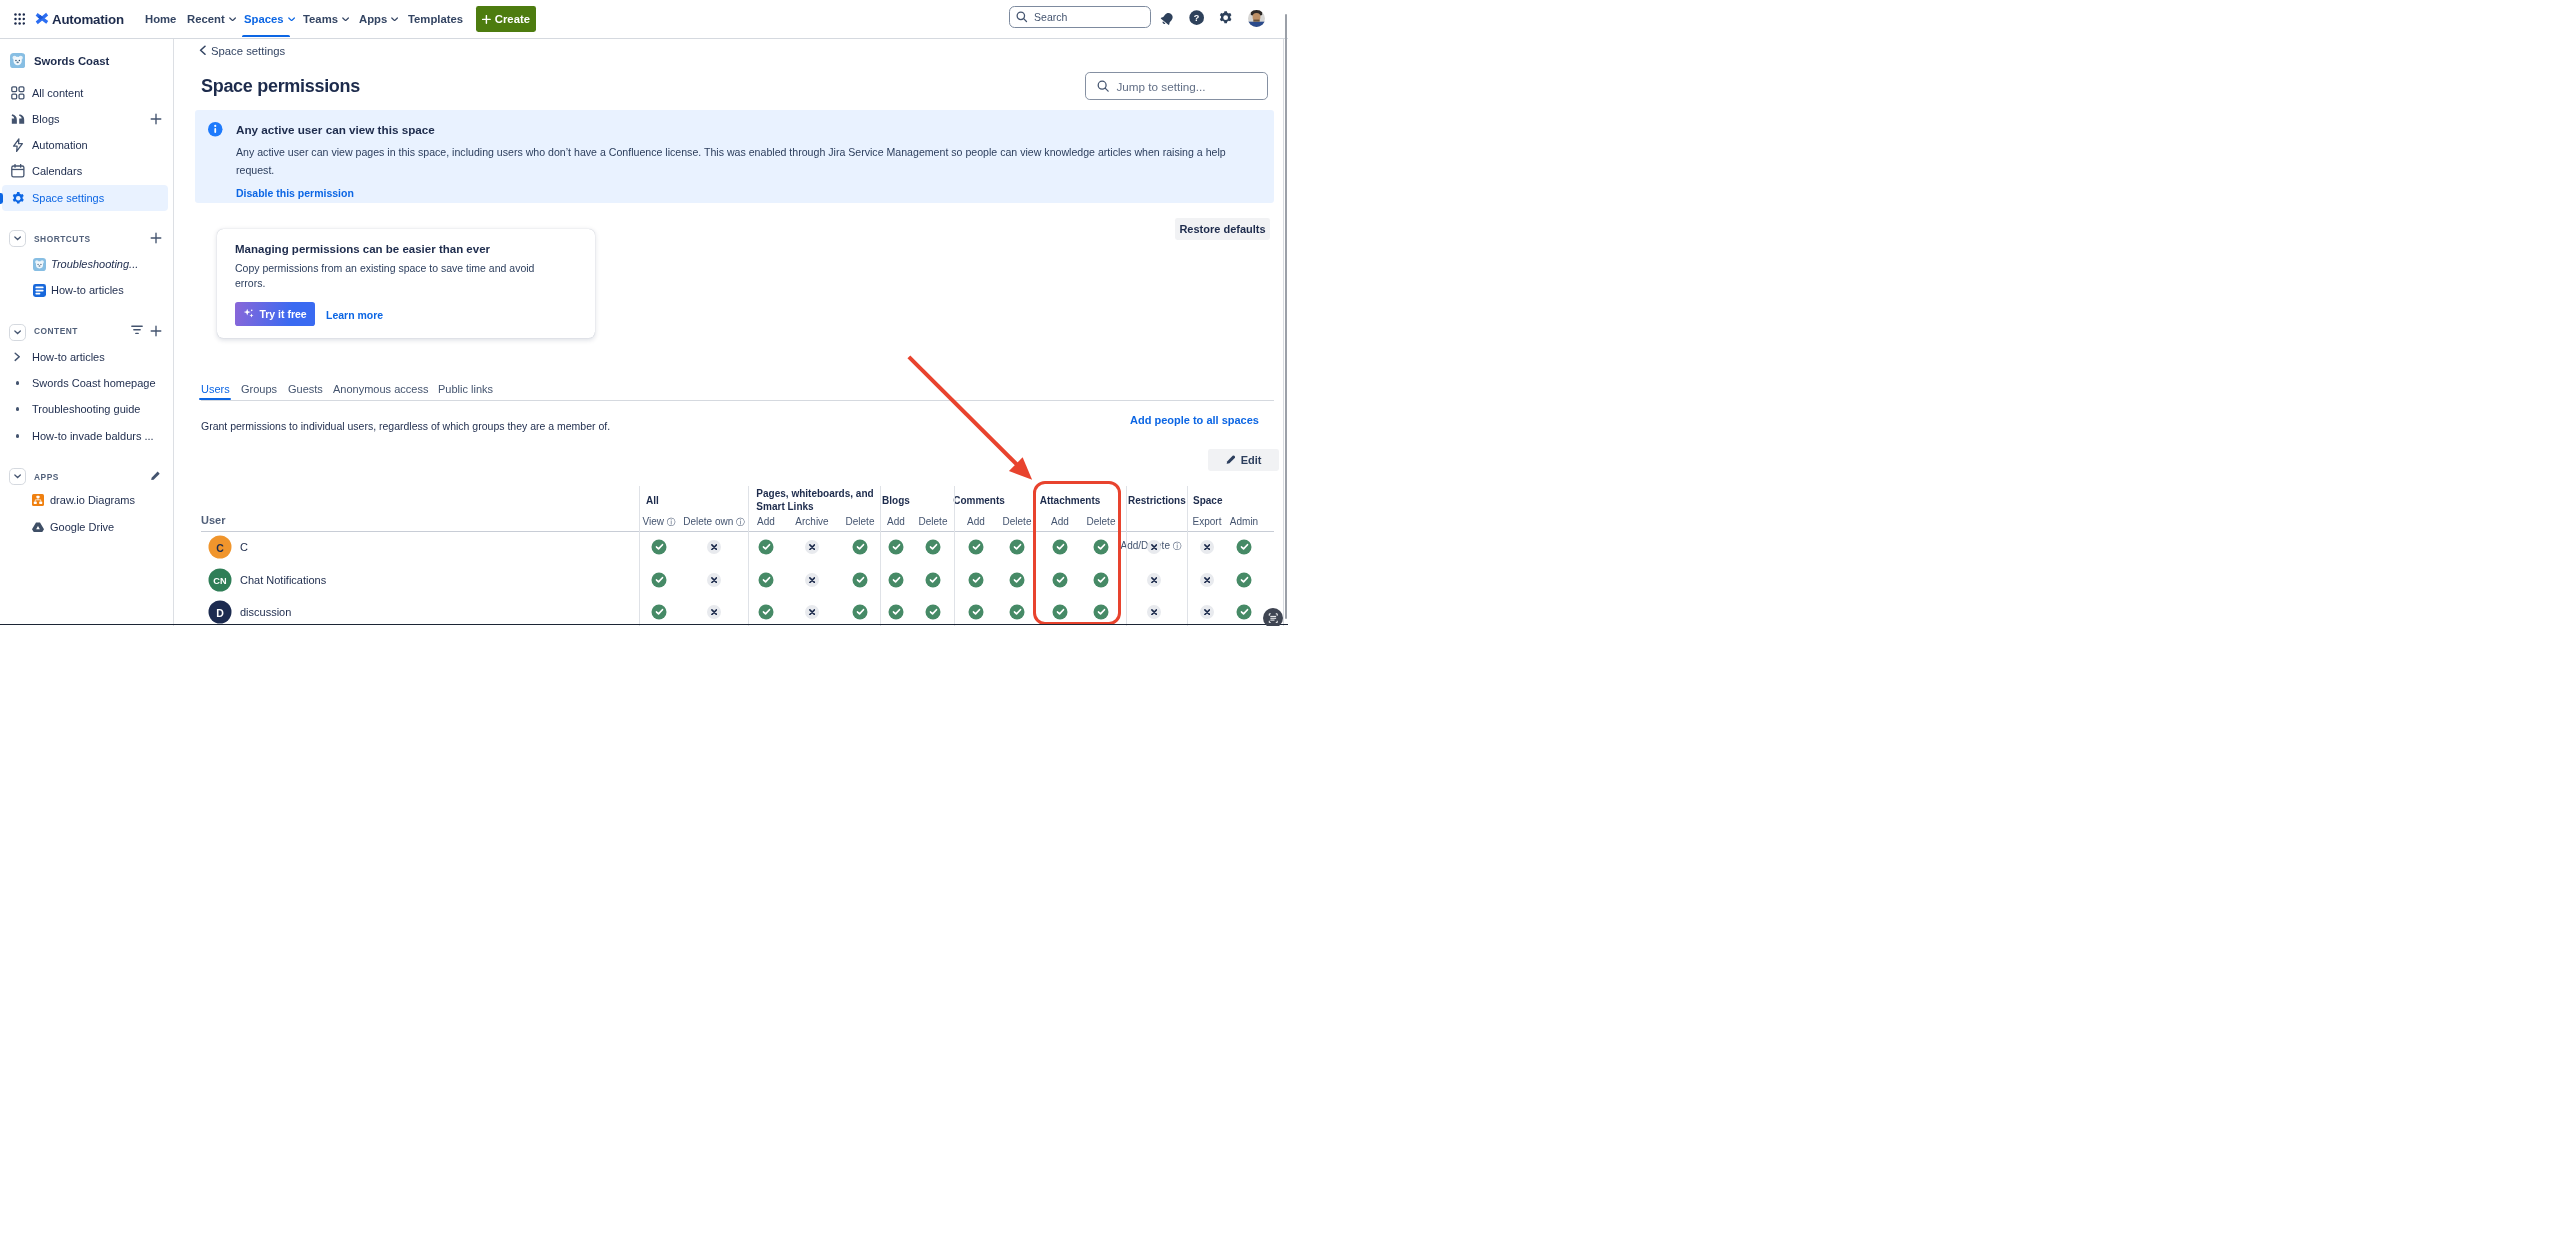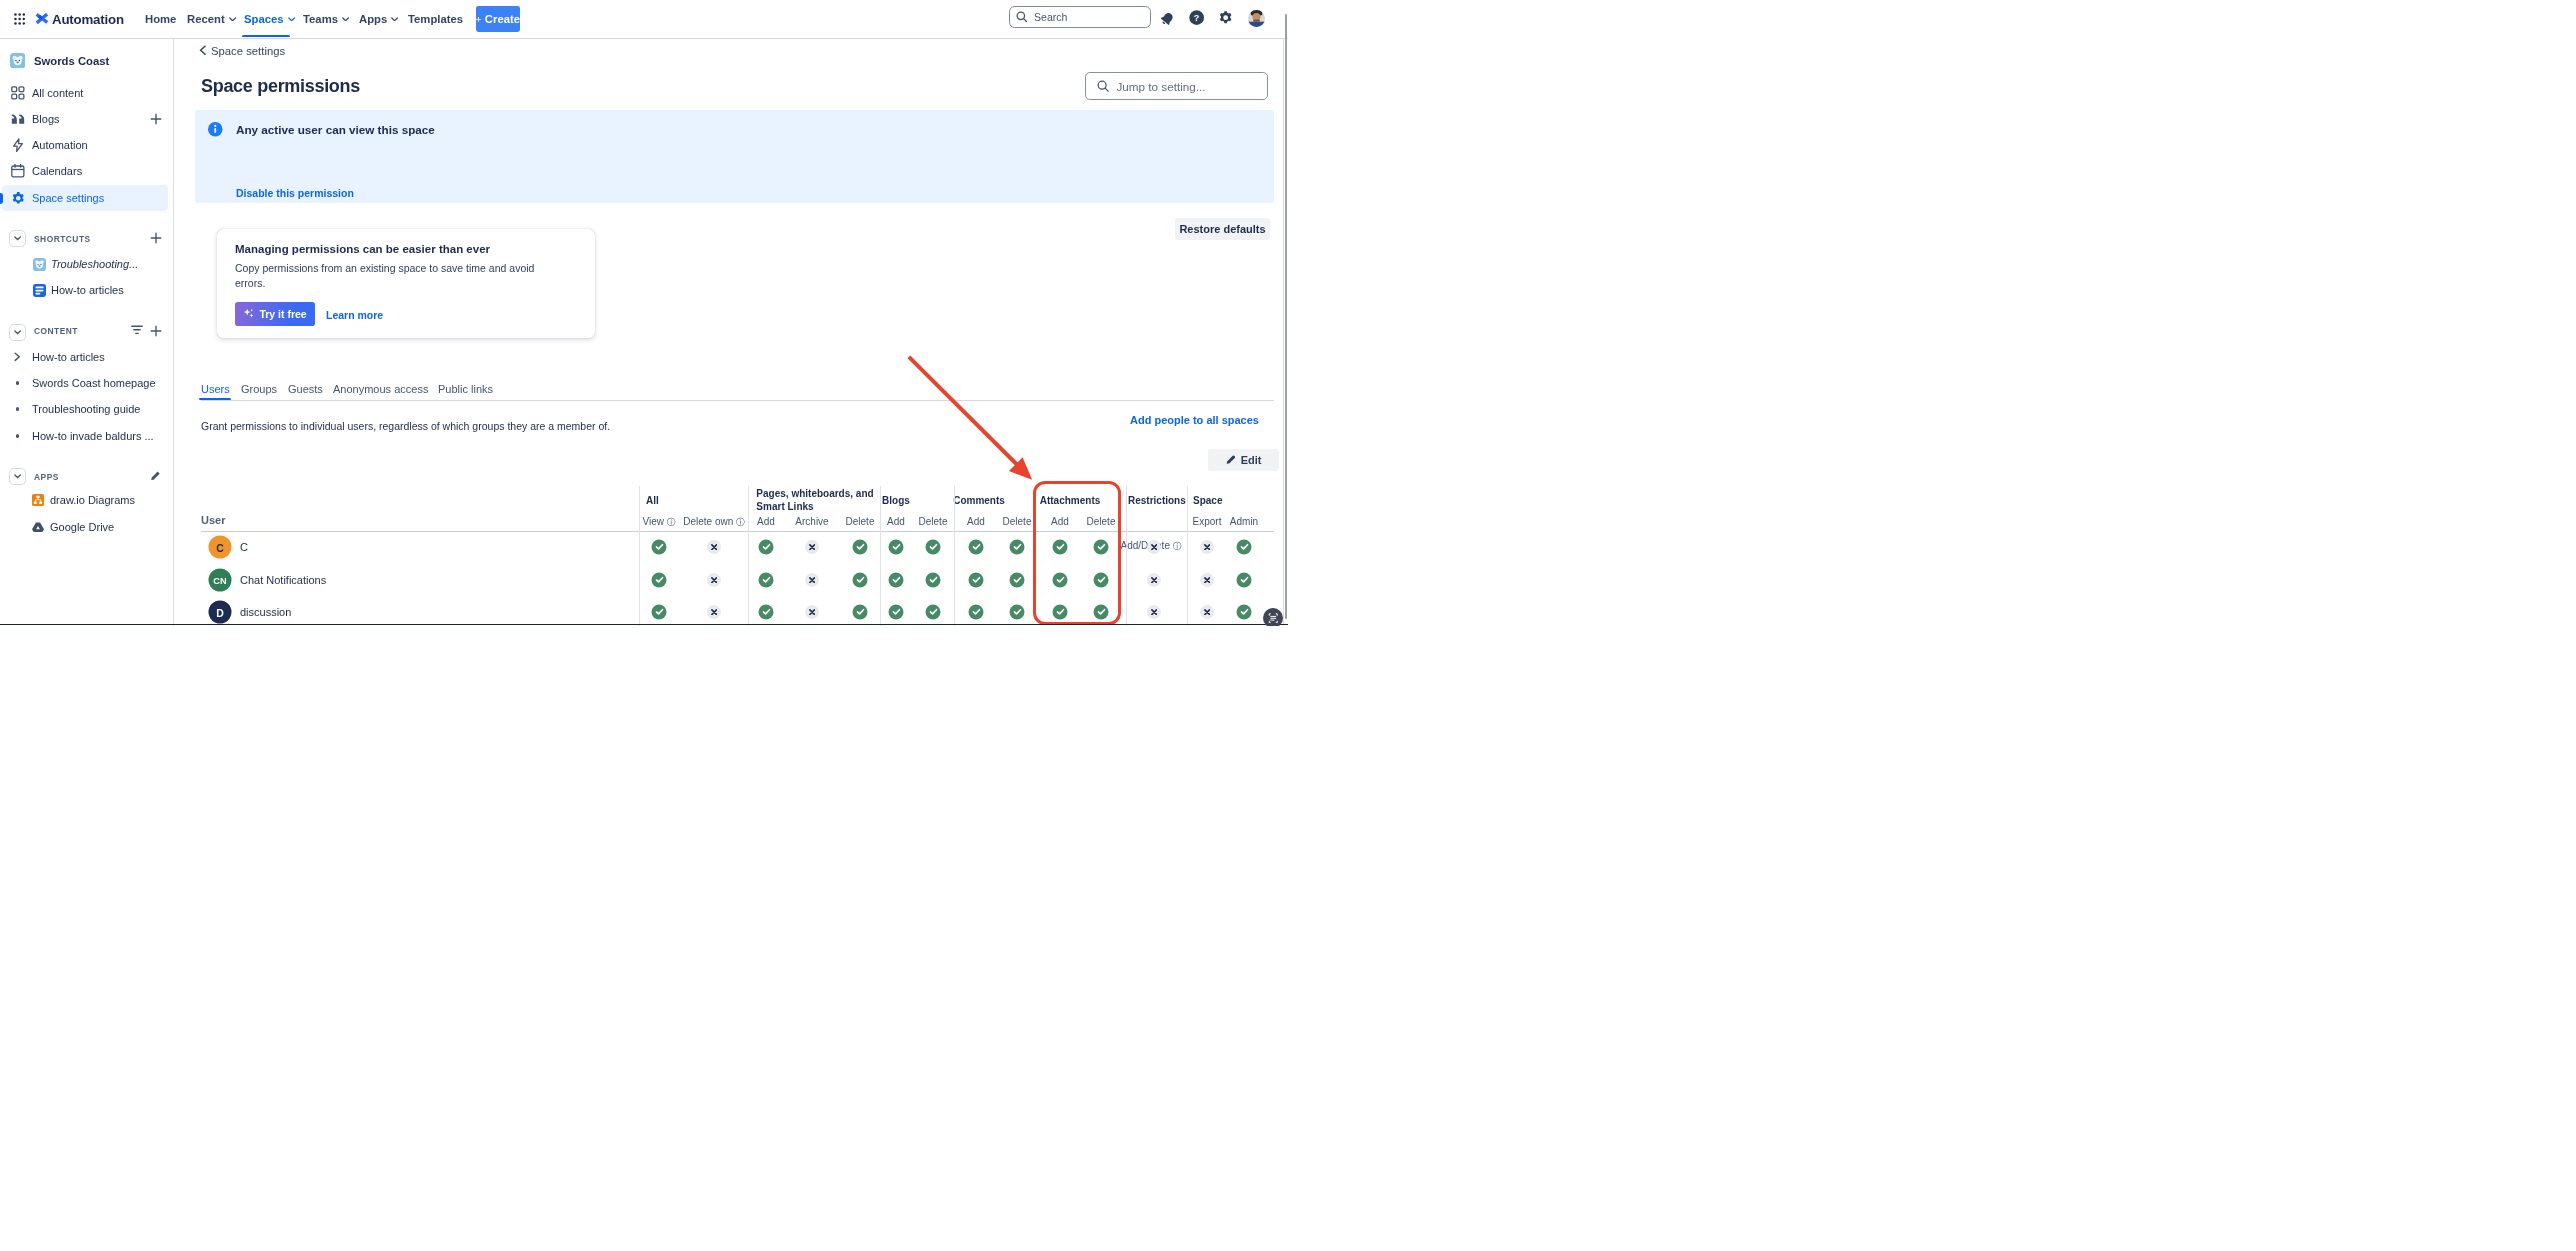--- a/index.html
+++ b/index.html
@@ -7,21 +7,21 @@
   body { font-family:"Liberation Sans", sans-serif; background:#fff; color:#1d2b4c; }
   #app { position:relative; width:1288px; height:626px; overflow:hidden; }
   .abs { position:absolute; }
   svg { display:block; }
 
   
   #nav { position:absolute; left:0; top:0; width:1288px; height:39px; background:#fff; border-bottom:0.8px solid #d5d9df; z-index:5; }
   .navlink { position:absolute; top:0; height:38px; display:flex; align-items:center; font-size:11.3px; font-weight:700; color:#344563; gap:4px; }
   .navlink.blue { color:#0c66e4; }
   #spaces-underline { position:absolute; left:242px; top:35px; width:48px; height:2.4px; background:#0c66e4; border-radius:1.6px 1.6px 0 0; }
-  #create-btn { position:absolute; left:476px; top:6.4px; width:44px; height:26px; background:#3b82f6; border-radius:2.4px; color:#fff; font-size:11.3px; font-weight:600; display:flex; align-items:center; justify-content:center; gap:4px; }
+  #create-btn { position:absolute; left:476px; top:6.4px; width:60px; height:26px; background:#4d7c0f; border-radius:2.4px; color:#fff; font-size:11.3px; font-weight:600; display:flex; align-items:center; justify-content:center; gap:4px; }
   #searchbox { position:absolute; left:1009px; top:6px; width:142px; height:22px; border:1px solid #7d8a9e; border-radius:5.6px; display:flex; align-items:center; gap:6.4px; padding-left:6.4px; color:#44546f; font-size:10.5px; }
 
   
   #sidebar { position:absolute; left:0; top:39px; width:174px; height:587px; background:#fff; border-right:0.8px solid #dcdfe4; }
   .sb-row { position:absolute; left:0; width:174px; height:26px; display:flex; align-items:center; }
   .sb-icon { position:absolute; left:9.6px; width:17px; height:17px; display:flex; align-items:center; justify-content:center; }
   .sb-label { position:absolute; left:32px; font-size:11px; color:#1d2b4c; white-space:nowrap; }
   .sb-plus { position:absolute; left:149px; width:13.7px; height:13.7px; display:flex; align-items:center; justify-content:center; }
   .sb-sec { position:absolute; font-size:8.4px; font-weight:700; letter-spacing:0.5px; color:#505f79; left:34px; }
   .chevbox { position:absolute; left:8.8px; width:17px; height:17px; border:0.8px solid #d5d9df; border-radius:4.8px; display:flex; align-items:center; justify-content:center; }
@@ -334,20 +334,21 @@
     Jump to setting...
   </div>
 
   <div class="abs" style="left:195px;top:110px;width:1079px;height:93px;background:#e9f2ff;border-radius:3.2px;"></div>
   <svg class="abs" style="left:208px;top:122px" width="14.5" height="14.5" viewBox="0 0 18 18">
     <circle cx="9" cy="9" r="9" fill="#1d7afc"></circle>
     <rect x="7.9" y="7.5" width="2.2" height="6" rx="1.1" fill="#fff"></rect>
     <circle cx="9" cy="4.9" r="1.35" fill="#fff"></circle>
   </svg>
   <div class="abs" style="left:236px;top:123px;font-size:11.7px;font-weight:700;color:#1d2b4c;">Any active user can view this space</div>
+  <div class="abs" style="left:236px;top:143px;font-size:10.6px;line-height:18px;color:#2c3e5d;white-space:nowrap;">Any active user can view pages in this space, including users who don’t have a Confluence license. This was enabled through Jira Service Management so people can view knowledge articles when raising a help<br>request.</div>
   <div class="abs" style="left:236px;top:187px;font-size:10.5px;font-weight:700;color:#0c66e4;text-align:center;">Disable this permission</div>
 
   <div class="abs" style="left:1175px;top:218px;width:95px;height:22px;background:#f1f2f4;border-radius:2.4px;display:flex;align-items:center;justify-content:center;font-size:11px;font-weight:600;color:#1d2b4c;">Restore defaults</div>
 
   <div class="abs" style="left:217px;top:229px;width:378px;height:109px;background:#fff;border-radius:6.4px;box-shadow:0 0 0.8px rgba(9,30,66,0.3), 0 1.6px 4.8px rgba(9,30,66,0.15);"></div>
   <div class="abs" style="left:235px;top:243px;font-size:11.5px;font-weight:700;color:#1d2b4c;">Managing permissions can be easier than ever</div>
   <div class="abs" style="left:235px;top:261px;font-size:10.5px;line-height:15.3px;color:#2c3e5d;white-space:nowrap;">Copy permissions from an existing space to save time and avoid<br>errors.</div>
   <div class="abs" style="left:235px;top:302px;width:80px;height:24px;border-radius:2.8px;background:linear-gradient(100deg,#8a67d8 0%,#3a6af1 70%);color:#fff;font-size:10.5px;font-weight:600;display:flex;align-items:center;justify-content:center;gap:4.8px;">
     <svg width="11.3" height="11.3" viewBox="0 0 14 14">
         <g fill="#fff">

